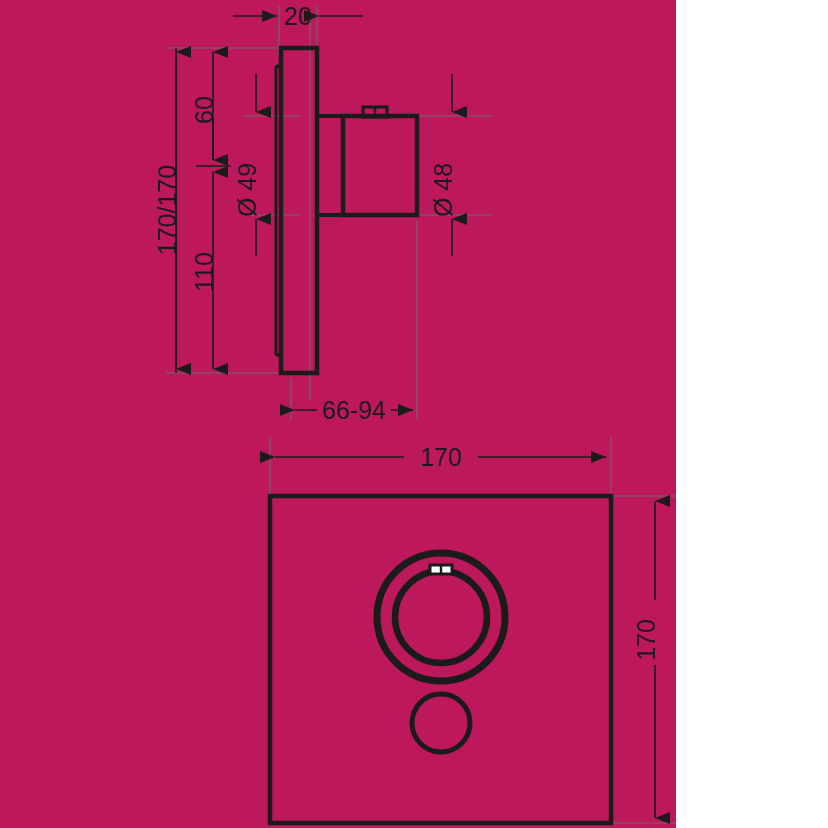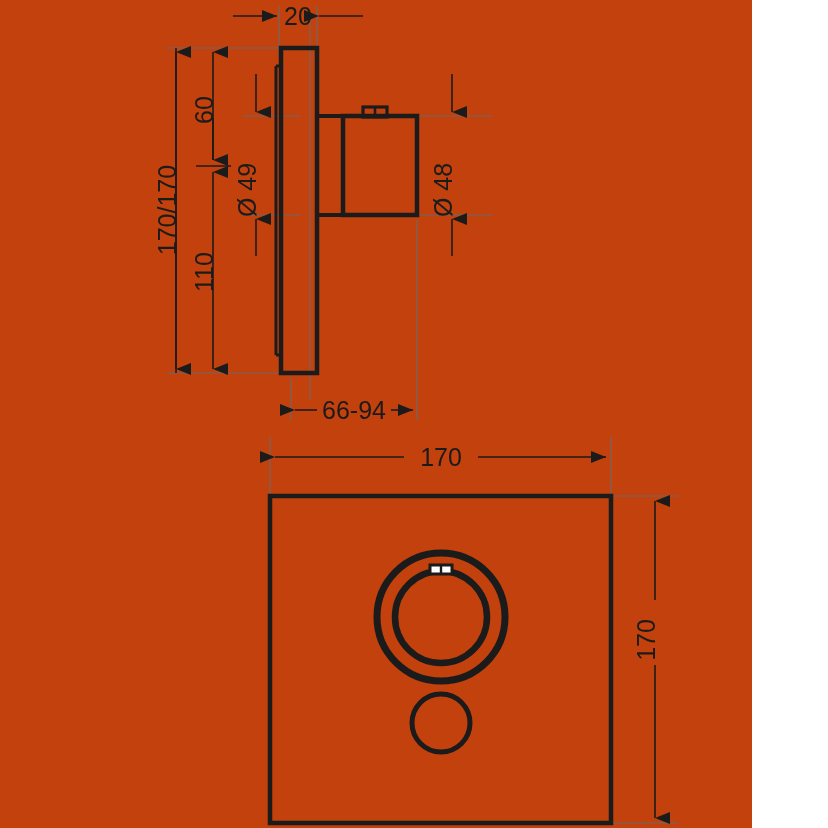--- a/index.html
+++ b/index.html
@@ -5,23 +5,23 @@
   html, body {
     margin: 0;
     padding: 0;
     background: #ffffff;
   }
   body {
     font-family: "Liberation Sans", sans-serif;
   }
   #sheet {
     position: relative;
-    width: 752px;
+    width: 676px;
     height: 828px;
-    background: #c2410c;
+    background: #be185d;
     overflow: hidden;
   }
   #sheet svg {
     display: block;
     position: absolute;
     top: 0;
     left: 0;
   }
   .dimtext {
     font-family: "Liberation Sans", sans-serif;

